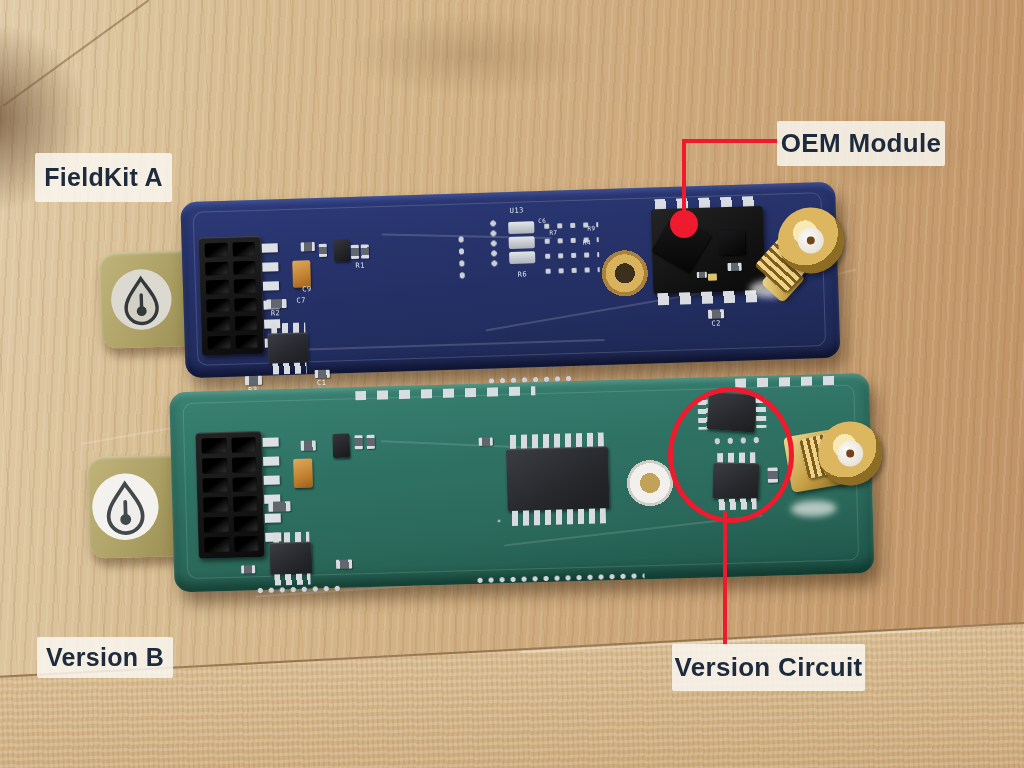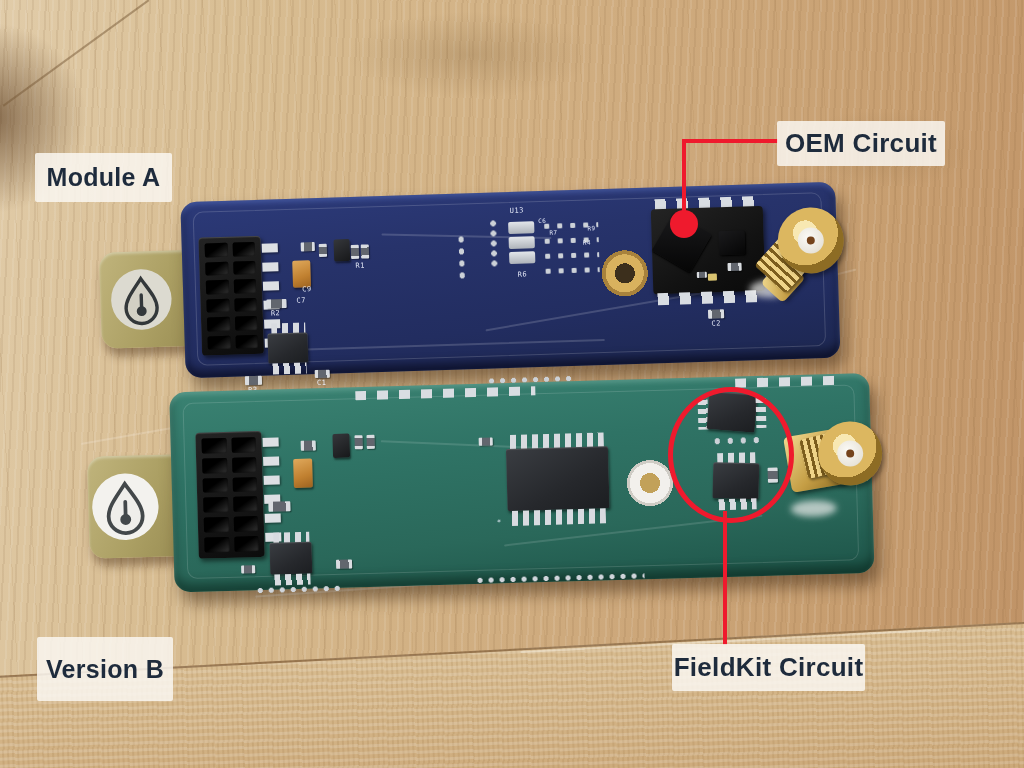--- a/index.html
+++ b/index.html
@@ -84,21 +84,21 @@
   
   .anno{position:absolute;z-index:5;background:#ef1a2d;}
   .anno-circle{position:absolute;z-index:5;border:5px solid #ef1a2d;border-radius:50%;background:rgba(0,0,0,0);}
   .anno-dot{position:absolute;z-index:5;width:28px;height:28px;border-radius:50%;background:#ef1a2d;}
 
   
   .label{position:absolute;z-index:6;background:rgba(250,247,241,.85);color:#1e2b3c;font-weight:700;
     display:flex;align-items:center;justify-content:center;border-radius:2px;letter-spacing:.3px;}
   .label.title{left:25px;top:24px;width:608px;height:74px;font-size:37px;justify-content:flex-start;padding-left:25px;box-sizing:border-box;}
   .label.va{left:35px;top:153px;width:137px;height:49px;font-size:25px;}
-  .label.vb{left:37px;top:637px;width:136px;height:64px;font-size:25px;}
+  .label.vb{left:37px;top:637px;width:136px;height:41px;font-size:25px;}
   .label.oem{left:777px;top:121px;width:168px;height:45px;font-size:26px;}
   .label.fk{left:672px;top:644px;width:193px;height:47px;font-size:26px;}
 </style>
 </head>
 <body>
 
 <div class="scene">
 
   <div class="plank-bottom"></div>
   <div class="seam-tl"></div>
@@ -274,18 +274,18 @@
       <div class="vias" style="left:300px;top:192px;width:170px;"></div>
     </div>
   </div>
 
   <div class="anno" style="left:684px;top:139px;width:94px;height:4px;"></div>
   <div class="anno" style="left:682px;top:139px;width:4px;height:78px;"></div>
   <div class="anno-dot" style="left:670px;top:210px;"></div>
   <div class="anno-circle" style="left:668px;top:387px;width:116px;height:126px;"></div>
   <div class="anno" style="left:723px;top:511px;width:4px;height:134px;"></div>
 
-  <div class="label va">Module A</div>
+  <div class="label va">FieldKit A</div>
   <div class="label vb">Version B</div>
-  <div class="label oem">OEM Circuit</div>
-  <div class="label fk">FieldKit Circuit</div>
+  <div class="label oem">OEM Module</div>
+  <div class="label fk">Version Circuit</div>
 
 </div>
 
 </body></html>

